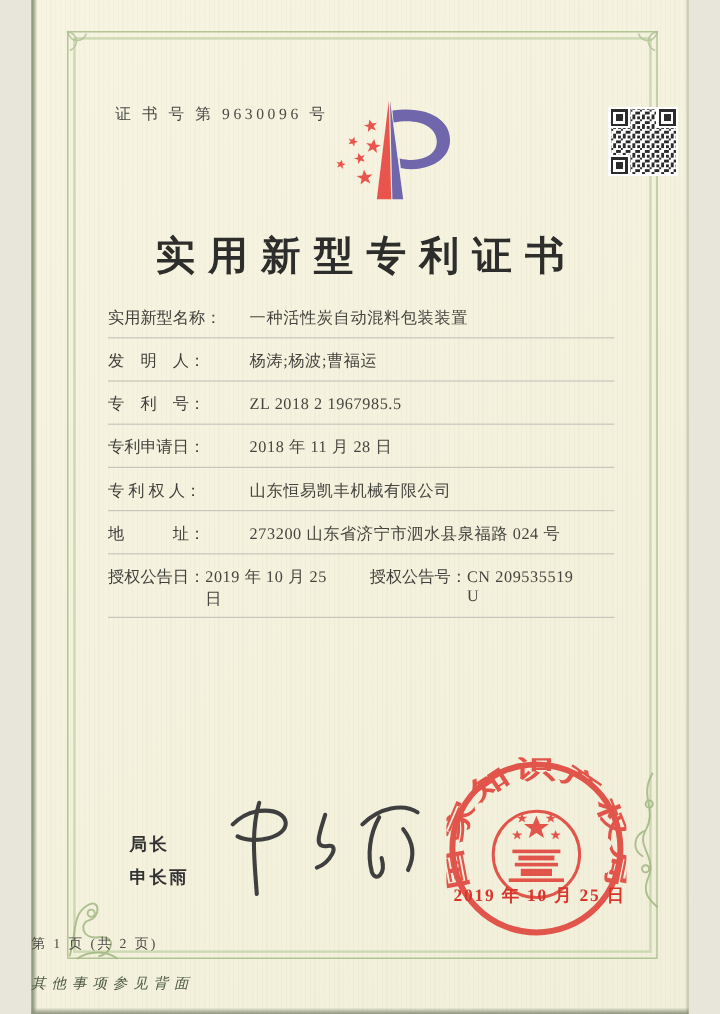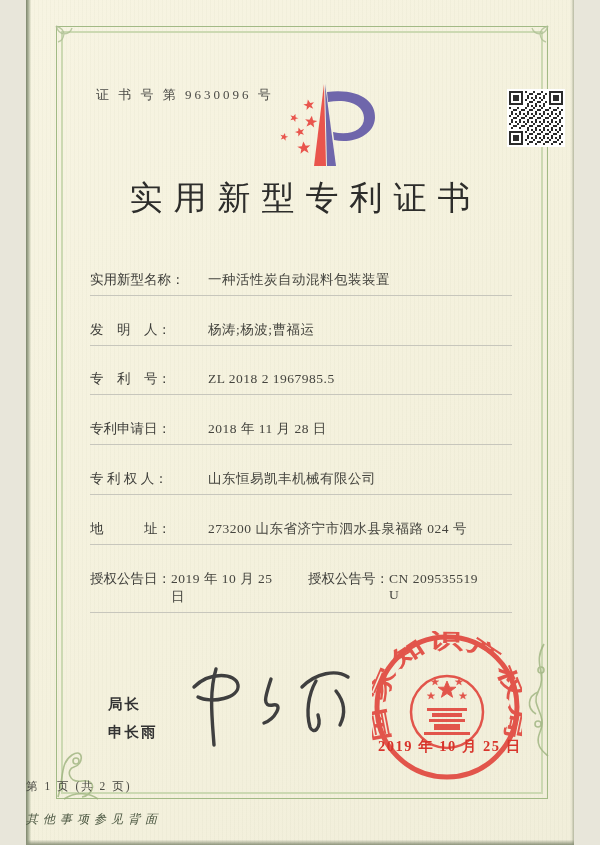--- a/index.html
+++ b/index.html
@@ -21,28 +21,28 @@
   
   .frame-outer{position:absolute;left:30px;top:26px;right:26px;bottom:46px;
     border:1px solid #a2ba85;pointer-events:none;}
   .frame-inner{position:absolute;left:35px;top:31px;right:31px;bottom:51px;
     border:2px solid #ccd9b2;pointer-events:none;}
   .flourish{position:absolute;pointer-events:none;opacity:.8;}
   
   .cert-no{position:absolute;left:70px;top:86px;font-size:13px;letter-spacing:3px;color:#4a4a46;}
   .logo{position:absolute;left:252px;top:80px;width:104px;height:88px;}
   .qr{position:absolute;left:481px;top:89px;width:58px;height:58px;}
-  .title{position:absolute;left:0;top:176px;width:100%;text-align:center;
-    font-size:33px;font-weight:400;letter-spacing:11px;color:#2d2d2b;text-indent:11px;}
+  .title{position:absolute;left:0;top:191px;width:100%;text-align:center;
+    font-size:33px;font-weight:700;letter-spacing:11px;color:#2d2d2b;text-indent:11px;}
   
   .fields{position:absolute;left:64px;right:62px;top:246px;}
   .frow{display:flex;align-items:baseline;border-bottom:1px solid #c7c6bc;
     padding:10px 0 6px;font-size:13.5px;min-height:19px;}
   .frow .lab{flex:0 0 118px;color:#3e3e3a;white-space:nowrap;}
-  .frow .val{color:#45453f;letter-spacing:.5px;margin-top:15px;}
+  .frow .val{color:#45453f;letter-spacing:.5px;}
   .frow.grant .lab{flex:0 0 auto;text-align:center;}
   .frow.grant .val{margin-right:34px;}
   
   .paras{position:absolute;left:64px;right:58px;top:503px;
     font-size:11.8px;line-height:1.64;text-align:justify;color:#41413c;}
   .paras p{margin:0 0 2px;text-indent:2em;letter-spacing:.4px;}
   
   .officer{position:absolute;left:82px;top:690px;font-size:14.5px;line-height:1.95;
     color:#333;font-family:Liberation Sans, sans-serif;font-weight:600;letter-spacing:2px;}
   .signature{position:absolute;left:150px;top:655px;width:200px;height:100px;}

